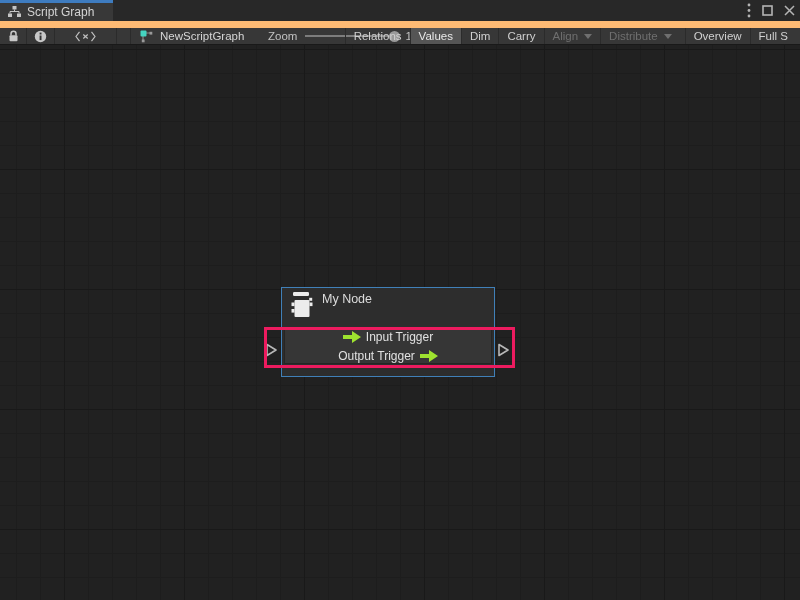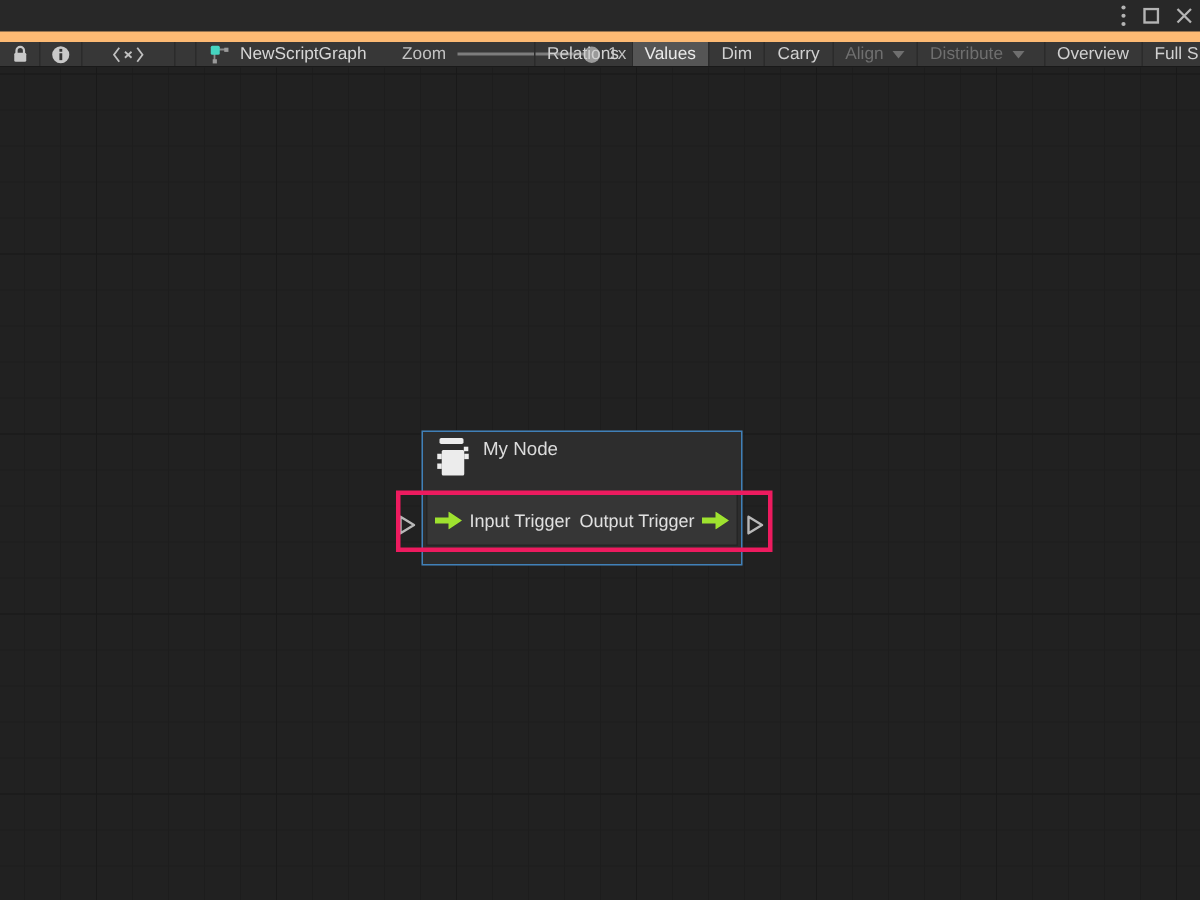--- a/index.html
+++ b/index.html
@@ -27,21 +27,21 @@
     gap:7px; padding-left:9px; border-left:1px solid #2b2b2b; color:#d6d6d6; }
   .zoom-ctl { position:absolute; left:268px; top:0; height:100%; display:flex; align-items:center; gap:8px; color:#c2c2c2; }
   .zoom-track { position:relative; width:92px; height:2px; background:#7d7d7d; }
   .zoom-handle { position:absolute; right:-3px; top:-4.5px; width:11px; height:11px; border-radius:50%; background:#9a9a9a; }
   .tb-right { position:absolute; right:0; top:0; height:100%; display:flex; }
   .tb-btn { height:100%; display:flex; align-items:center; padding:0 8px; white-space:nowrap;
     border-left:1px solid #2b2b2b; color:#d0d0d0; }
   .tb-btn.active { background:#555555; color:#eaeaea; }
   .tb-btn.disabled { color:#6f6f6f;align-items:center; }
   .tb-btn.gap { margin-left:5px; }
-  .tb-btn.last { padding-right:1px; }
+  .tb-btn.last { padding-right:12px; }
   .dd-arrow { width:0; height:0; border-left:4px solid transparent; border-right:4px solid transparent;
     border-top:5px solid #6f6f6f; margin-left:6px; display:inline-block; }
 
   
   .canvas { position:absolute; left:0; top:45px; width:800px; height:555px;
     background-color:#212121;
     background-image:
       linear-gradient(#191919 1px, transparent 1px),
       linear-gradient(90deg, #191919 1px, transparent 1px),
       linear-gradient(#1d1d1d 1px, transparent 1px),
@@ -49,37 +49,46 @@
     background-size:120px 120px, 120px 120px, 24px 24px, 24px 24px;
     background-position:0 4px, 64px 0, 0 4px, 16px 0; }
 
   
   .node { position:absolute; left:281px; top:242px; width:214px; height:90px;
     background:#2d2d2d; border:1.5px solid var(--selection-border,#4080b8);
     display:flex; flex-direction:column; z-index:2; }
   .node-header { height:41px; display:flex; align-items:flex-start; gap:9px; padding:4px 0 0 9px;
     color:#dcdcdc; font-size:12.5px; }
   .node-ports { margin:0 2px; height:35px; background:#363636; border:1px solid #252525;
-    display:flex; align-items:center; justify-content:space-between; padding:0 5px; }
+    display:flex; align-items:center; justify-content:space-between; padding:0 5px;flex-direction:column; }
   .port-group { display:flex; align-items:center; gap:5px; color:#e0e0e0; font-size:12px; }
   .node-footer { flex:1; }
 
   .port-tri { position:absolute; z-index:3; }
   .tri-left { left:265px; top:297px; }
   .tri-right { left:497px; top:297px; }
 
   .highlight-rect { position:absolute; left:264px; top:282px; width:251px; height:41px;
     border:3px solid var(--highlight-pink,#ed1b5f); z-index:5; pointer-events:none; }
 </style>
 </head>
 <body>
 
 <div class="window">
 
   <div class="tabbar">
+    <div class="tab">
+      <svg width="13" height="12" viewBox="0 0 13 12">
+        <rect x="4.5" y="0" width="4" height="3.5" fill="#c4c4c4"></rect>
+        <path d="M6.5 3.5 V5.5 M2 7.5 V5.5 H11 V7.5" stroke="#c4c4c4" stroke-width="1" fill="none"></path>
+        <rect x="0" y="7.5" width="4" height="3.5" fill="#c4c4c4"></rect>
+        <rect x="9" y="7.5" width="4" height="3.5" fill="#c4c4c4"></rect>
+      </svg>
+      <span>Script Graph</span>
+    </div>
     <div class="win-controls">
       <span class="wbtn">
         <svg width="4" height="15" viewBox="0 0 4 15">
           <circle cx="2" cy="2" r="1.4" fill="#b4b4b4"></circle>
             <circle cx="2" cy="7.5" r="1.4" fill="#b4b4b4"></circle>
             <circle cx="2" cy="13" r="1.4" fill="#b4b4b4"></circle>
         </svg>
       </span>
       <span class="wbtn">
         <svg width="11" height="11" viewBox="0 0 11 11">

